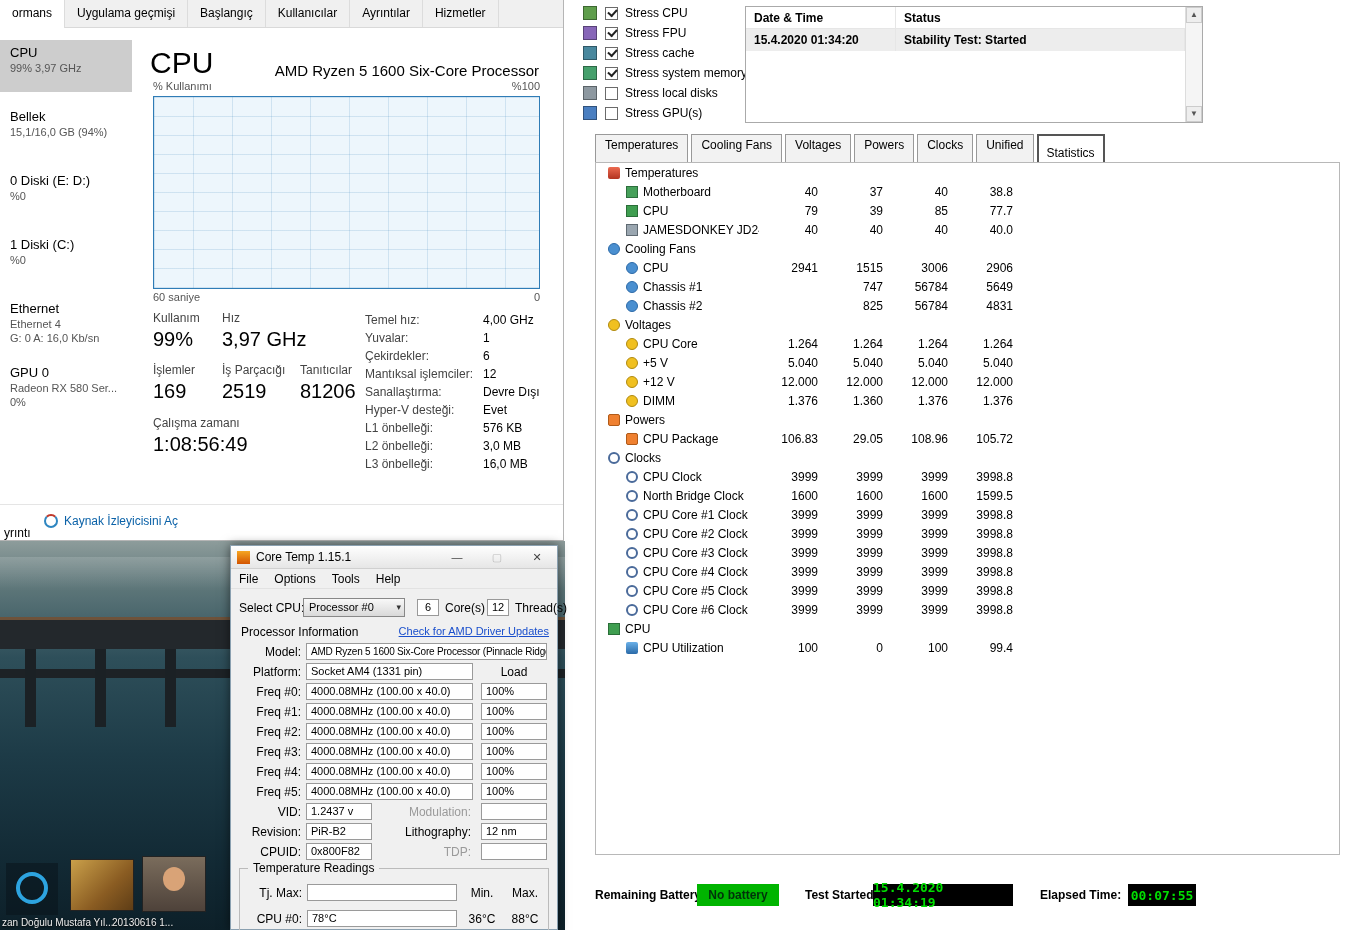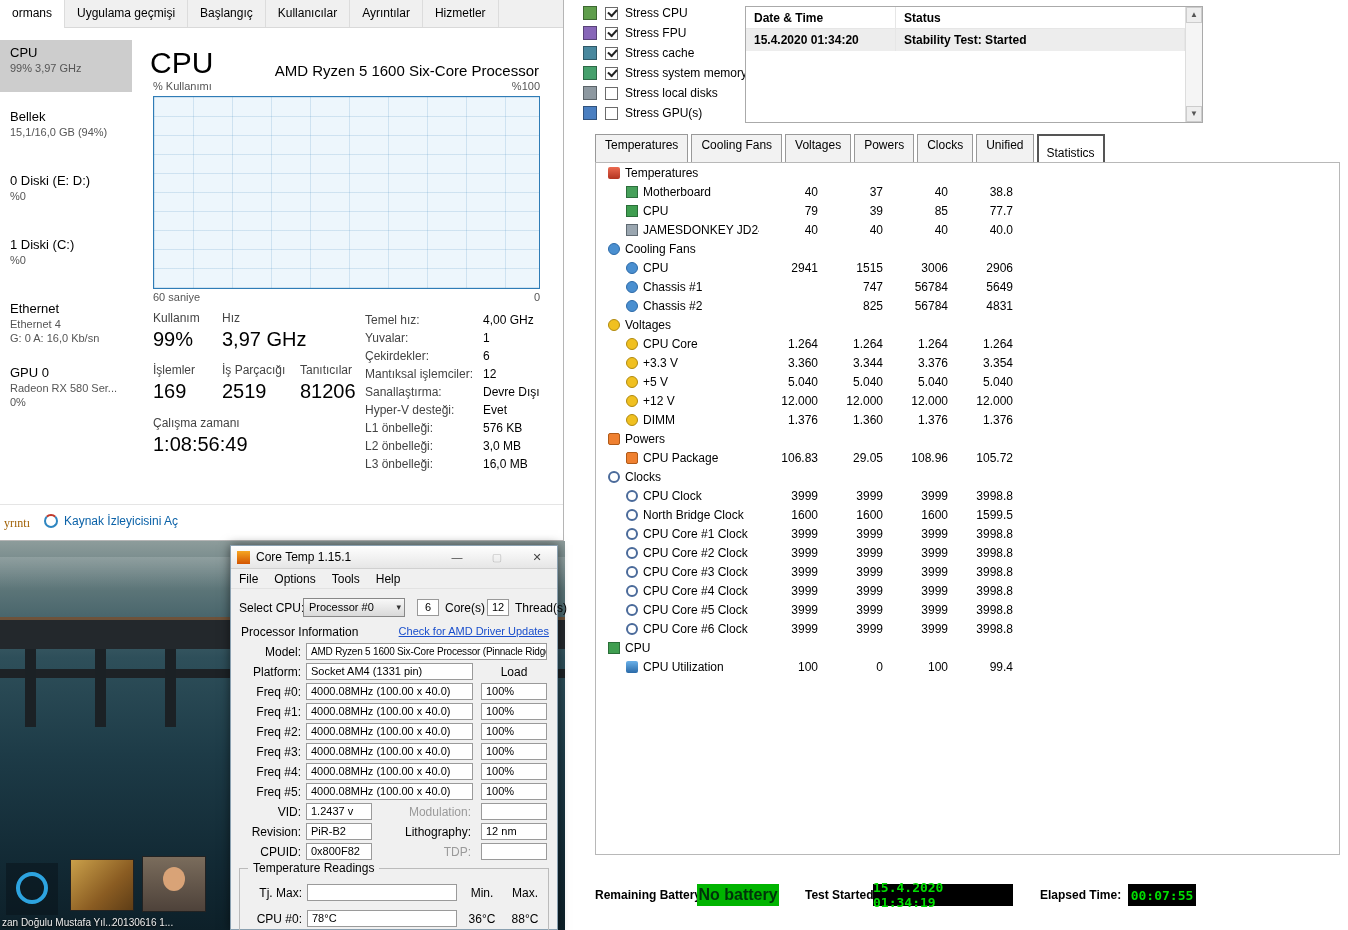--- a/index.html
+++ b/index.html
@@ -37,21 +37,21 @@
   .stat .lb { font-size:12px; color:#444; }
   .stat .vl { font-size:20px; font-weight:300; color:#000; margin-top:3px; }
   .s1{left:13px;top:275px} .s2{left:82px;top:275px} .s3{left:13px;top:327px}
   .s4{left:82px;top:327px} .s5{left:160px;top:327px} .s6{left:13px;top:380px}
   .details { position:absolute; left:225px; top:275px; }
   .det-row { display:flex; height:18px; font-size:12px; align-items:center; }
   .det-label { width:118px; color:#444; }
   .det-value { color:#000; }
   .tm-footer { position:absolute; left:0; right:0; bottom:0; height:36px; background:#fff;
             border-top:1px solid #e5e5e5; }
-  .tm-collapse { position:absolute; left:4px; top:11px; font-size:12px; color:#a16207;font-family:Liberation Serif, serif; }
+  .tm-collapse { position:absolute; left:4px; top:21px; font-size:12px; color:#000000; }
   .res-link { position:absolute; left:44px; top:9px; display:flex; align-items:center; gap:6px;
             font-size:12px; color:#0b62a8; cursor:pointer; }
   .res-icon { width:14px; height:14px; border-radius:50%; border:2px solid #2e86c1;
             border-top-color:#c0392b; }
 
   
   .desktop { position:absolute; left:0; top:541px; width:565px; height:389px; z-index:1; overflow:hidden;
             background:linear-gradient(180deg,#8d9c9b 0%,#5d7679 12%,#2e4f5a 30%,#1d3b47 55%,#132b36 80%,#0d2029 100%); }
   .glint { position:absolute; left:0; right:0; top:16px; height:34px;
             background:linear-gradient(180deg,rgba(255,255,255,0.14),transparent); }
@@ -160,21 +160,21 @@
   [data-name="fan-icon"]{background:#4a8fd0;border-radius:50%;border:1px solid #2c6aa8;}
   [data-name="voltage-icon"]{background:#f0c020;border-radius:50%;border:1px solid #b08a10;}
   [data-name="power-icon"]{background:#ef8030;border-radius:2px;border:1px solid #b05a18;}
   [data-name="clock-icon"]{background:#fff;border-radius:50%;border:2px solid #4a6a9a;}
   [data-name="gauge-icon"]{background:linear-gradient(180deg,#6ab0e8,#2a6aa8);border-radius:2px;}
   .sbar { position:absolute; left:0; right:0; top:881px; height:30px; }
   .sb-label { position:absolute; top:7px; font-size:12px; font-weight:bold; color:#000; }
   .lb-batt { left:30px; } .lb-start { left:240px; } .lb-elap { left:475px; }
   .led { position:absolute; top:3px; height:22px; display:flex; align-items:center; justify-content:center;
             background:#000; color:#00dd00; font-family:"DejaVu Sans Mono", monospace; font-size:13px; font-weight:bold; }
-  .led-batt { left:132px; width:82px; background:#00b400; color:#00320a; font-family:"Liberation Sans",sans-serif; font-size:16px; }
+  .led-batt { left:132px; width:82px; background:#00b400; color:#00320a; font-family:"Liberation Sans",sans-serif; font-size:12px; }
   .led-start { left:308px; width:140px; }
   .led-elap { left:563px; width:68px; }
 </style>
 </head>
 <body>
 
 <div class="screen" data-name="screen">
 
   <div class="taskmgr" data-name="task-manager-window">
     <div class="tm-tabs" data-name="taskmanager-tabs">
@@ -597,31 +597,20 @@
     </div>
     <div class="num c-cur">1.264</div>
     <div class="num c-min">1.264</div>
     <div class="num c-max">1.264</div>
     <div class="num c-avg">1.264</div>
     <div></div>
   </div>
           <div class="st-row" data-name="stats-table-row">
     <div class="item">
       <span class="ric" data-name="voltage-icon"></span>
-      <span class="rtext">+3.3 V</span>
-    </div>
-    <div class="num c-cur">3.360</div>
-    <div class="num c-min">3.344</div>
-    <div class="num c-max">3.376</div>
-    <div class="num c-avg">3.354</div>
-    <div></div>
-  </div>
-          <div class="st-row" data-name="stats-table-row">
-    <div class="item">
-      <span class="ric" data-name="voltage-icon"></span>
       <span class="rtext">+5 V</span>
     </div>
     <div class="num c-cur">5.040</div>
     <div class="num c-min">5.040</div>
     <div class="num c-max">5.040</div>
     <div class="num c-avg">5.040</div>
     <div></div>
   </div>
           <div class="st-row" data-name="stats-table-row">
     <div class="item">

